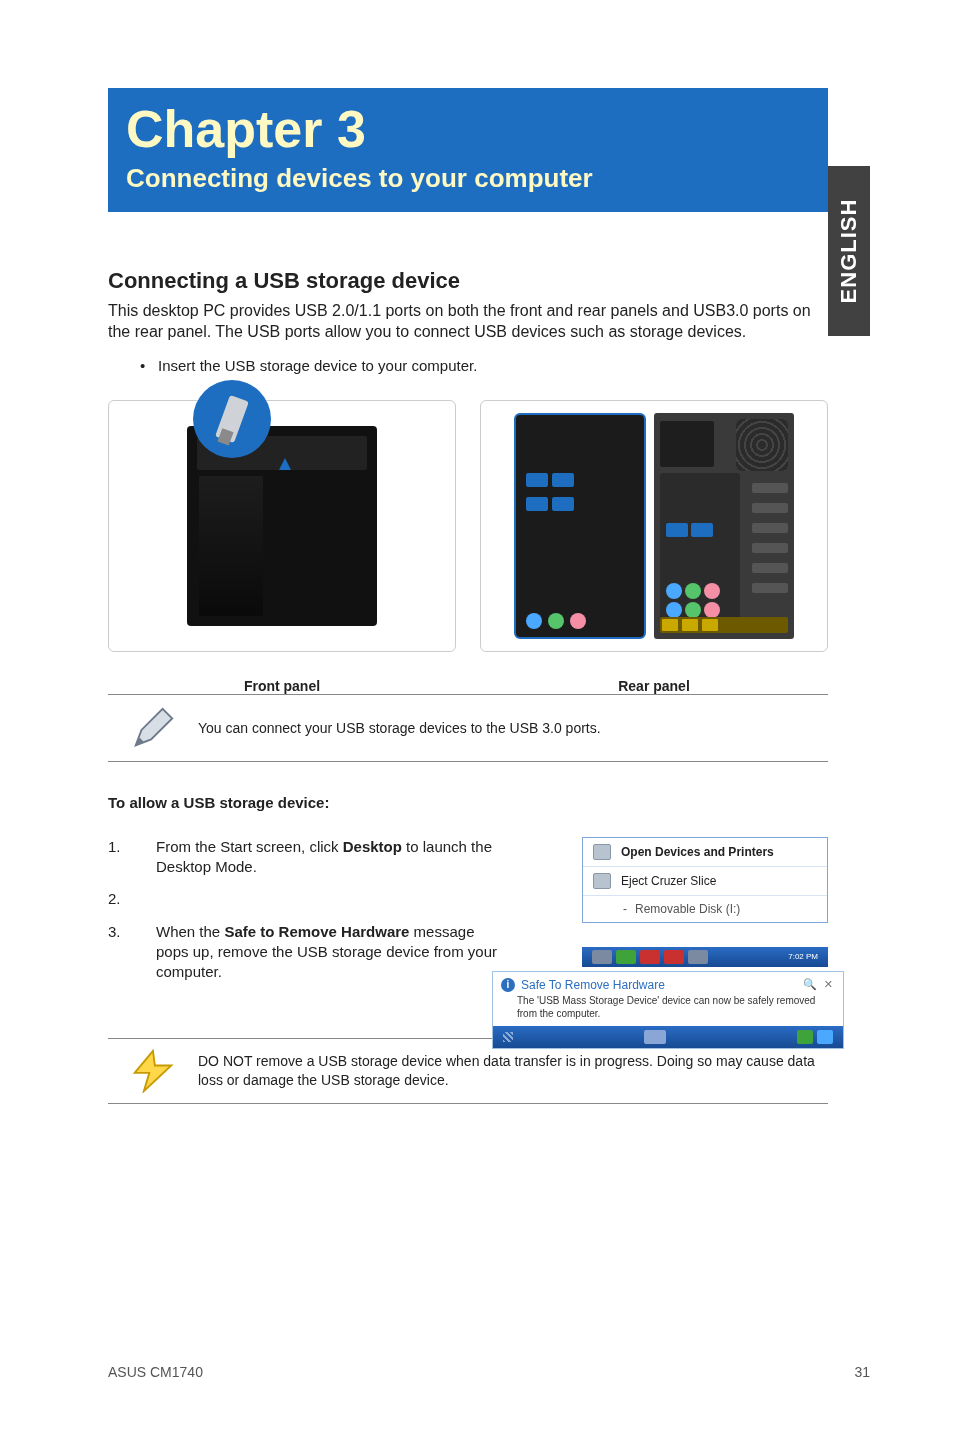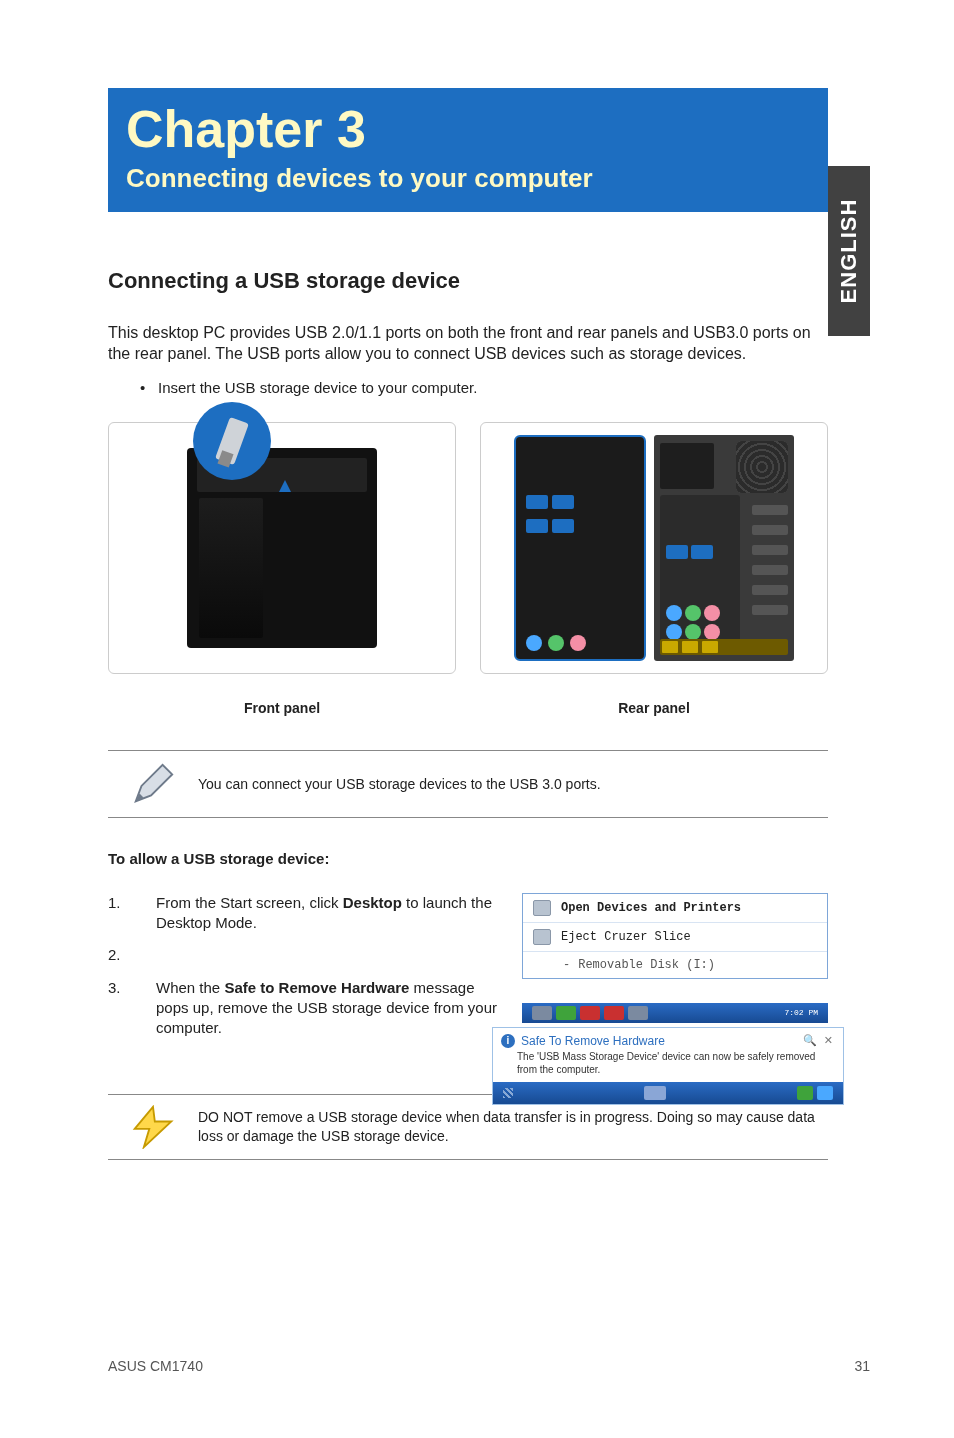--- a/index.html
+++ b/index.html
@@ -7,70 +7,70 @@
   .page { position: relative; width: 954px; height: 1438px; padding: 88px 96px 60px 108px; }
   
   .side-tab { position: absolute; right: 84px; top: 166px; width: 42px; height: 170px; background: #414141; display:flex; align-items:center; justify-content:center; }
   .side-tab span { transform: rotate(-90deg); color:#fff; font-weight:bold; font-size:22px; letter-spacing:1px; }
   
   .banner { background:#1d6ec1; color:#fef9c3; padding: 14px 18px 18px 18px; width: 720px; }
   .banner h1 { font-size: 52px; font-weight: bold; line-height:1.05; }
   .banner h2 { font-size: 26px; font-weight: bold; margin-top: 6px; }
   
   .section-title { font-size: 22px; font-weight:bold; margin-top: 56px; }
-  .body-text { font-size: 16px; line-height: 1.35; margin-top: 28px; width: 720px; }
+  .body-text { font-size: 16px; line-height: 1.35; margin-top: 6px; width: 720px; }
   .sub-head { font-size: 15px; font-weight:bold; margin-top: 28px; }
   .bullet-row { margin-top: 14px; display:flex; font-size:15px; }
   .bullet-row .dot { width: 50px; padding-left:32px; }
   .bullet-row .txt { flex:1; }
   
   .images-row { display:flex; justify-content:space-between; margin-top: 26px; width: 720px; }
   .img-box { border:1px solid #ccc; border-radius:6px; display:flex; align-items:center; justify-content:center; }
   .front-img { width: 348px; height: 252px; position:relative; }
   .rear-img  { width: 348px; height: 252px; position:relative; display:flex; align-items:center; justify-content:center; gap:8px; }
   .caption-row { display:flex; justify-content:space-between; width: 720px; margin-top: 26px; font-size:14px; font-weight:bold; }
   .caption-row .c { width:348px; text-align:center; }
   
-  .note-block { width: 720px; margin-top: 34px; }
+  .note-block { width: 720px; }
   .note-rule { border:0; border-top:1px solid #888; }
   .note-inner { display:flex; align-items:center; padding: 10px 0 10px 0; }
   .note-icon { width: 90px; display:flex; align-items:center; justify-content:center; }
   .note-text { font-size:14px; flex:1; }
   .pen-svg { width:46px; height:46px; }
   
   .steps-wrap { width: 720px; margin-top: 26px; position:relative; }
   .step-list { width: 390px; }
   .step { display:flex; font-size:15px; margin-bottom: 12px; line-height:1.35; }
   .step .num { width:48px; padding-left:0; }
   .step .stcontent { flex:1; }
   .tray-icon { display:inline-block; width:16px; height:14px; background:#2d7c2a; border-radius:2px; position:relative; vertical-align:middle; }
   .tray-icon::after { content:"\2714"; color:#fff; font-size:10px; position:absolute; left:3px; top:-1px; }
   
-  .popup1 { position:absolute; right:0; top:0; width: 306px; font-family: Liberation Mono, monospace; }
+  .popup1 { position:absolute; right:0; top:0; width: 246px; }
   .popup-win { border:1px solid #7ea6d8; background:#fff; font-size:12px; }
   .popup-row { display:flex; align-items:center; padding:6px 10px; border-bottom:1px solid #d8e4f3; }
   .popup-row:last-child { border-bottom:none; }
   .pico { width:18px; height:16px; margin-right:10px; background:#b8c3d0; border:1px solid #8a97a8; border-radius:2px; display:inline-block; }
   .popup-taskbar { height:20px; background: linear-gradient(#2a6bc4,#174a92); display:flex; align-items:center; justify-content:flex-end; gap:4px; padding:0 10px;margin-top:24px; }
   .tb-chip { width:20px; height:14px; border-radius:2px; }
   .tb-green{background:#3fa33b;} .tb-red{background:#c93030;} .tb-gray{background:#7b8aa0;} .tb-time{color:#fff;font-size:8px;margin-left:auto;}
   .popup2 { position:absolute; right:-16px; top: 134px; width: 352px; border:1px solid #9fc1e6; background:#fff; }
   .popup2-head { padding:6px 8px 2px 8px; display:flex; align-items:center; gap:6px; }
   .popup2-head .info { width:14px;height:14px;border-radius:50%;background:#2d6fbf;color:#fff;font-size:10px;display:flex;align-items:center;justify-content:center;font-weight:bold; }
   .popup2-head .title { color:#2d6fbf; font-size:12px; flex:1; }
   .popup2-head .ctrl { color:#7a7a7a; font-size:11px; letter-spacing:2px; }
   .popup2-body { padding:0 8px 6px 24px; font-size:10px; color:#333; line-height:1.3; }
   .popup2-bar { height:22px; background:linear-gradient(#2a6bc4,#174a92); display:flex; align-items:center; justify-content:space-between; padding:0 10px; }
   .popup2-bar .grip { width:10px;height:10px;background:repeating-linear-gradient(45deg,#88a9d6 0 2px,transparent 2px 4px); }
   
   .caution-block { width:720px; margin-top: 56px; border-top:1px solid #888; border-bottom:1px solid #888; padding:10px 0; display:flex; align-items:center; }
   .caution-icon { width:90px; display:flex; align-items:center; justify-content:center; }
   .caution-text { font-size:14px; flex:1; line-height:1.4; }
   
-  .footer { position:absolute; left:108px; right:84px; bottom:64px; display:flex; justify-content:space-between; font-size:14px; color:#555; }
+  .footer { position:absolute; left:108px; right:84px; bottom:58px; display:flex; justify-content:space-between; font-size:14px; color:#555; }
   
   .tower { width:190px; height:200px; background:#111; border-radius:4px; position:relative; }
   .tower::before { content:""; position:absolute; left:10px; right:10px; top:10px; height:34px; background:#222; border-radius:2px; }
   .tower::after { content:""; position:absolute; left:12px; top:50px; width:64px; height:140px; background:linear-gradient(#1d1d1d,#0a0a0a); border-radius:2px; }
   .usb-bubble { position:absolute; left:6px; top:-46px; width:78px; height:78px; border-radius:50%; background:#1d6ec1; display:flex; align-items:center; justify-content:center; }
   .usb-stick { width:20px; height:44px; background:#cfd3d8; border-radius:3px; transform:rotate(20deg); position:relative; }
   .usb-stick::after { content:""; position:absolute; left:4px; top:34px; width:12px; height:14px; background:#8a8a8a; }
   .arrow-up { position:absolute; left:92px; top:32px; width:0;height:0;border-left:6px solid transparent;border-right:6px solid transparent;border-bottom:12px solid #1d6ec1; }
   .rear-callout { width:132px; height:226px; border:2px solid #1d6ec1; border-radius:6px; background:#1b1b1b; position:relative; }
   .rear-callout .portrow { position:absolute; left:8px; right:8px; padding:2px; display:flex; gap:4px; }

